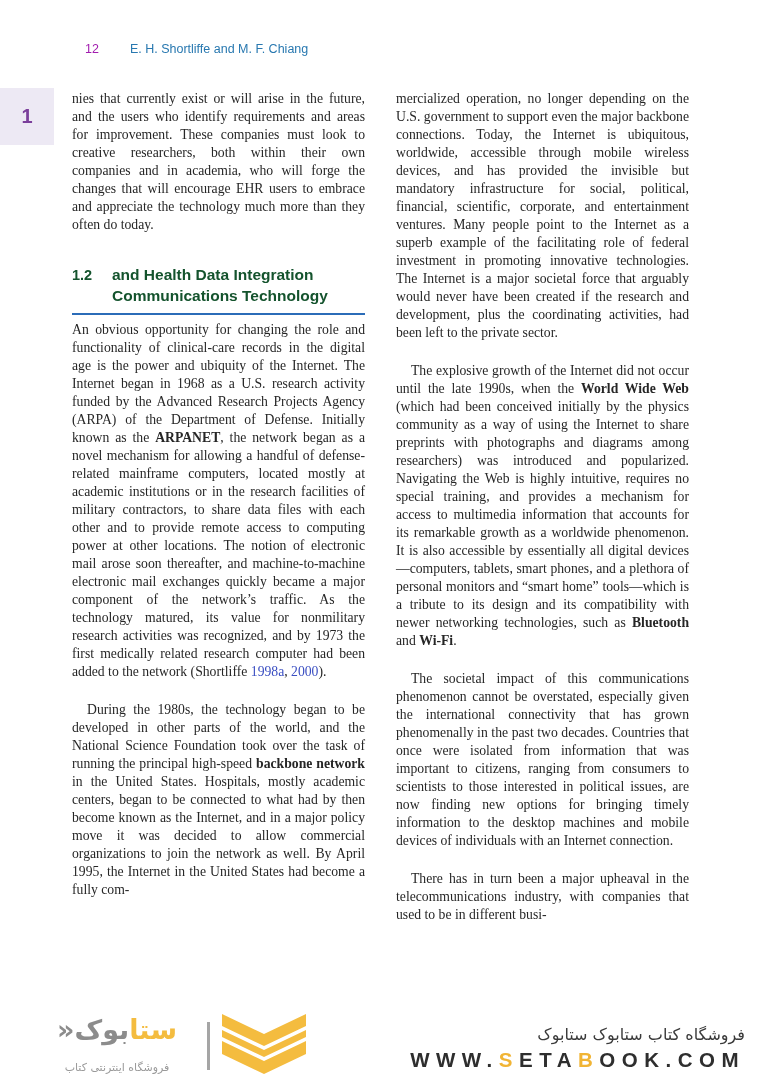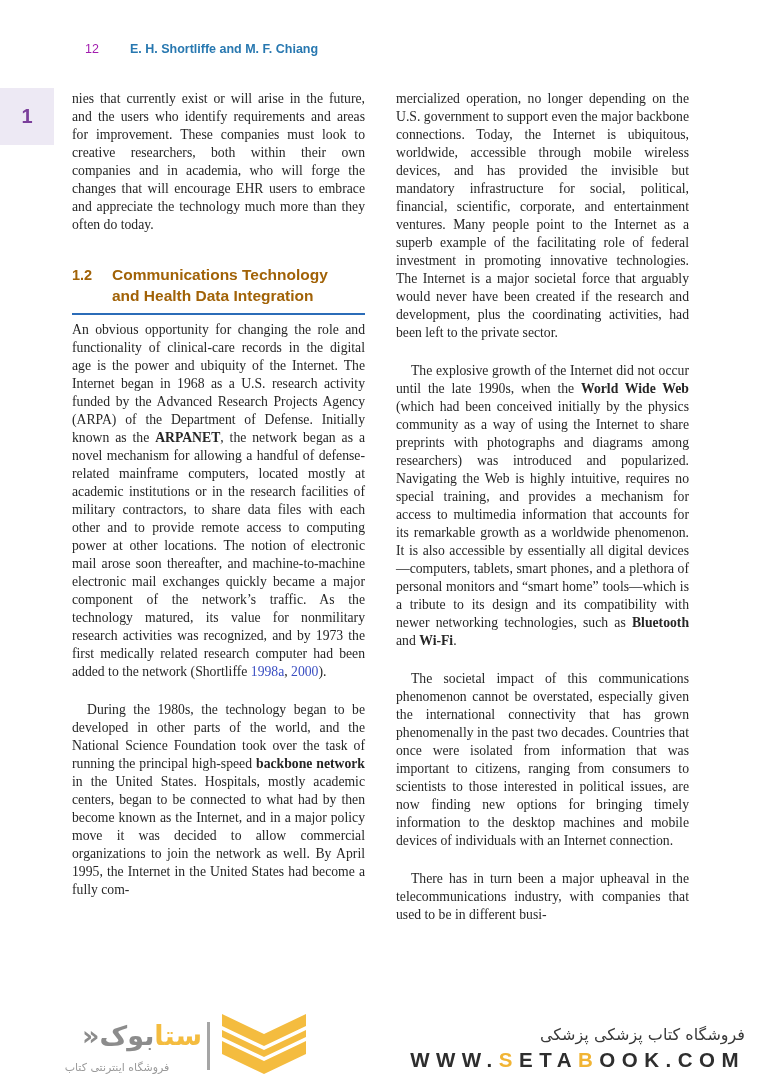--- a/index.html
+++ b/index.html
@@ -6,21 +6,21 @@
   html,body { width:757px; height:1080px; }
   body { background:#ffffff; position:relative; overflow:hidden;
          font-family:"Liberation Serif","DejaVu Serif",serif; color:#262626; }
 
   .page { position:absolute; inset:0; background:#ffffff; }
 
   
   .header { position:absolute; top:42px; left:85px; width:600px;
             font-family:"Liberation Sans","DejaVu Sans",sans-serif; font-size:12.5px; }
   .page-num { display:inline-block; color:#a21caf; }
-  .authors  { display:inline-block; margin-left:31px; color:#2878b0;font-weight:bold; }
+  .authors  { display:inline-block; margin-left:31px; color:#2878b0; }
 
   
   .chapter-tab { position:absolute; top:88px; left:0; width:54px; height:57px;
                  background:#ede9f4; display:flex; align-items:center; justify-content:center; }
   .chapter-tab span { font-family:"Liberation Sans","DejaVu Sans",sans-serif;
                       font-weight:bold; font-size:20px; color:#7b3f9b; }
 
   
   .col { position:absolute; top:90px; width:293px; font-size:13.7px; line-height:18px;
          text-align:justify; color:#262626; }
@@ -29,36 +29,36 @@
   .col p { text-align:justify; }
   p.indent { text-indent:15px;margin-top:20px; }
 
   .seg-bold { font-weight:bold; }
   .seg-link { color:#3a4ec2; }
   .seg-accent { color:#f1b434; }
 
   
   .section-heading { margin-top:30px; display:flex;
                      font-family:"Liberation Sans","DejaVu Sans",sans-serif;
-                     font-weight:bold; color:#a16207; }
+                     font-weight:bold; color:#14532d; }
   .sec-num { width:40px; font-size:14.5px; padding-top:2px; }
   .sec-title { font-size:15.5px; line-height:21px; text-align:left; }
   .sec-rule { margin-top:7px; height:2px; background:#2b6cb8; }
   .first-after-heading { margin-top:6px; }
 
   
   .footer { position:absolute; left:0; bottom:0; width:757px; height:70px; background:#ffffff; }
   .logo-group { position:absolute; left:32px; bottom:6px; width:170px; text-align:center; }
   .wordmark { font-family:"DejaVu Sans","Liberation Sans",sans-serif;
-              font-weight:bold; font-size:27px; line-height:30px; direction:rtl;text-align:right; }
+              font-weight:bold; font-size:27px; line-height:30px; direction:rtl; }
   .wm-yellow { color:#f4bc3f; }
   .wm-gray   { color:#8c8c8c; }
   .wm-chev   { color:#8c8c8c; font-weight:bold; }
   .logo-tagline { font-family:"DejaVu Sans","Liberation Sans",sans-serif;
-                  font-size:11px; color:#9a9a9a; margin-top:10px; }
+                  font-size:11px; color:#9a9a9a; margin-top:16px; }
   .footer-divider { position:absolute; left:207px; bottom:10px; width:3px; height:48px; background:#a5a5a5; }
   .emblem { position:absolute; left:222px; bottom:6px; }
   .footer-right { position:absolute; right:12px; bottom:8px; text-align:right; }
   .fa-title { font-family:"DejaVu Sans","Liberation Sans",sans-serif;
               font-size:16px; color:#3a3a3a; direction:rtl; }
   .site-url { margin-top:4px; font-family:"Liberation Sans","DejaVu Sans",sans-serif;
               font-weight:bold; font-size:20.5px; letter-spacing:6.5px; color:#2e2e2e;margin-left:25px; }
 </style>
 </head>
 <body>
@@ -72,22 +72,22 @@
   <div class="chapter-tab">
     <span>1</span>
   </div>
 
   <div class="col col-left">
     <p><span>nies that currently exist or will arise in the future, and the users who identify requirements and areas for improvement. These companies must look to creative researchers, both within their own companies and in academia, who will forge the changes that will encourage EHR users to embrace and appreciate the technology much more than they often do today.</span></p>
 
     <div class="section-heading">
       <div class="sec-num">1.2</div>
       <div class="sec-title">
+        <div>and Health Data Integration</div>
         <div>Communications Technology</div>
-        <div>and Health Data Integration</div>
       </div>
     </div>
     <div class="sec-rule"></div>
 
     <p class="first-after-heading"><span>An obvious opportunity for changing the role and functionality of clinical-care records in the digital age is the power and ubiquity of the Internet. The Internet began in 1968 as a U.S. research activity funded by the Advanced Research Projects Agency (ARPA) of the Department of Defense. Initially known as the </span><span class="seg-bold">ARPANET</span><span>, the network began as a novel mechanism for allowing a handful of defense-related mainframe computers, located mostly at academic institutions or in the research facilities of military contractors, to share data files with each other and to provide remote access to computing power at other locations. The notion of electronic mail arose soon thereafter, and machine-to-machine electronic mail exchanges quickly became a major component of the network’s traffic. As the technology matured, its value for nonmilitary research activities was recognized, and by 1973 the first medically related research computer had been added to the network (Shortliffe </span><span class="seg-link">1998a</span><span>, </span><span class="seg-link">2000</span><span>).</span></p>
     <p class="indent"><span>During the 1980s, the technology began to be developed in other parts of the world, and the National Science Foundation took over the task of running the principal high-speed </span><span class="seg-bold">backbone network</span><span> in the United States. Hospitals, mostly academic centers, began to be connected to what had by then become known as the Internet, and in a major policy move it was decided to allow commercial organizations to join the network as well. By April 1995, the Internet in the United States had become a fully com-</span></p>
   </div>
 
   <div class="col col-right">
     <p><span>mercialized operation, no longer depending on the U.S. government to support even the major backbone connections. Today, the Internet is ubiquitous, worldwide, accessible through mobile wireless devices, and has provided the invisible but mandatory infrastructure for social, political, financial, scientific, corporate, and entertainment ventures. Many people point to the Internet as a superb example of the facilitating role of federal investment in promoting innovative technologies. The Internet is a major societal force that arguably would never have been created if the research and development, plus the coordinating activities, had been left to the private sector.</span></p>
@@ -104,18 +104,18 @@
 
     <div class="footer-divider"></div>
 
     <svg class="emblem" width="84" height="60" viewBox="0 0 84 60">
       <polygon fill="#f4bc3f" points="0,0 42,20 84,0 84,12 42,32 0,12"></polygon>
       <polygon fill="#f4bc3f" points="0,16 42,36 84,16 84,23 42,43 0,23"></polygon>
       <polygon fill="#f4bc3f" points="0,27 42,47 84,27 84,40 42,60 0,40"></polygon>
     </svg>
 
     <div class="footer-right">
-      <div class="fa-title">فروشگاه کتاب پزشکی پزشکی</div>
+      <div class="fa-title">فروشگاه کتاب ستابوک ستابوک</div>
       <div class="site-url"><span>WWW.</span><span class="seg-accent">S</span><span>ETA</span><span class="seg-accent">B</span><span>OOK.COM</span></div>
     </div>
   </div>
 
 </div>
 
 </body></html>

